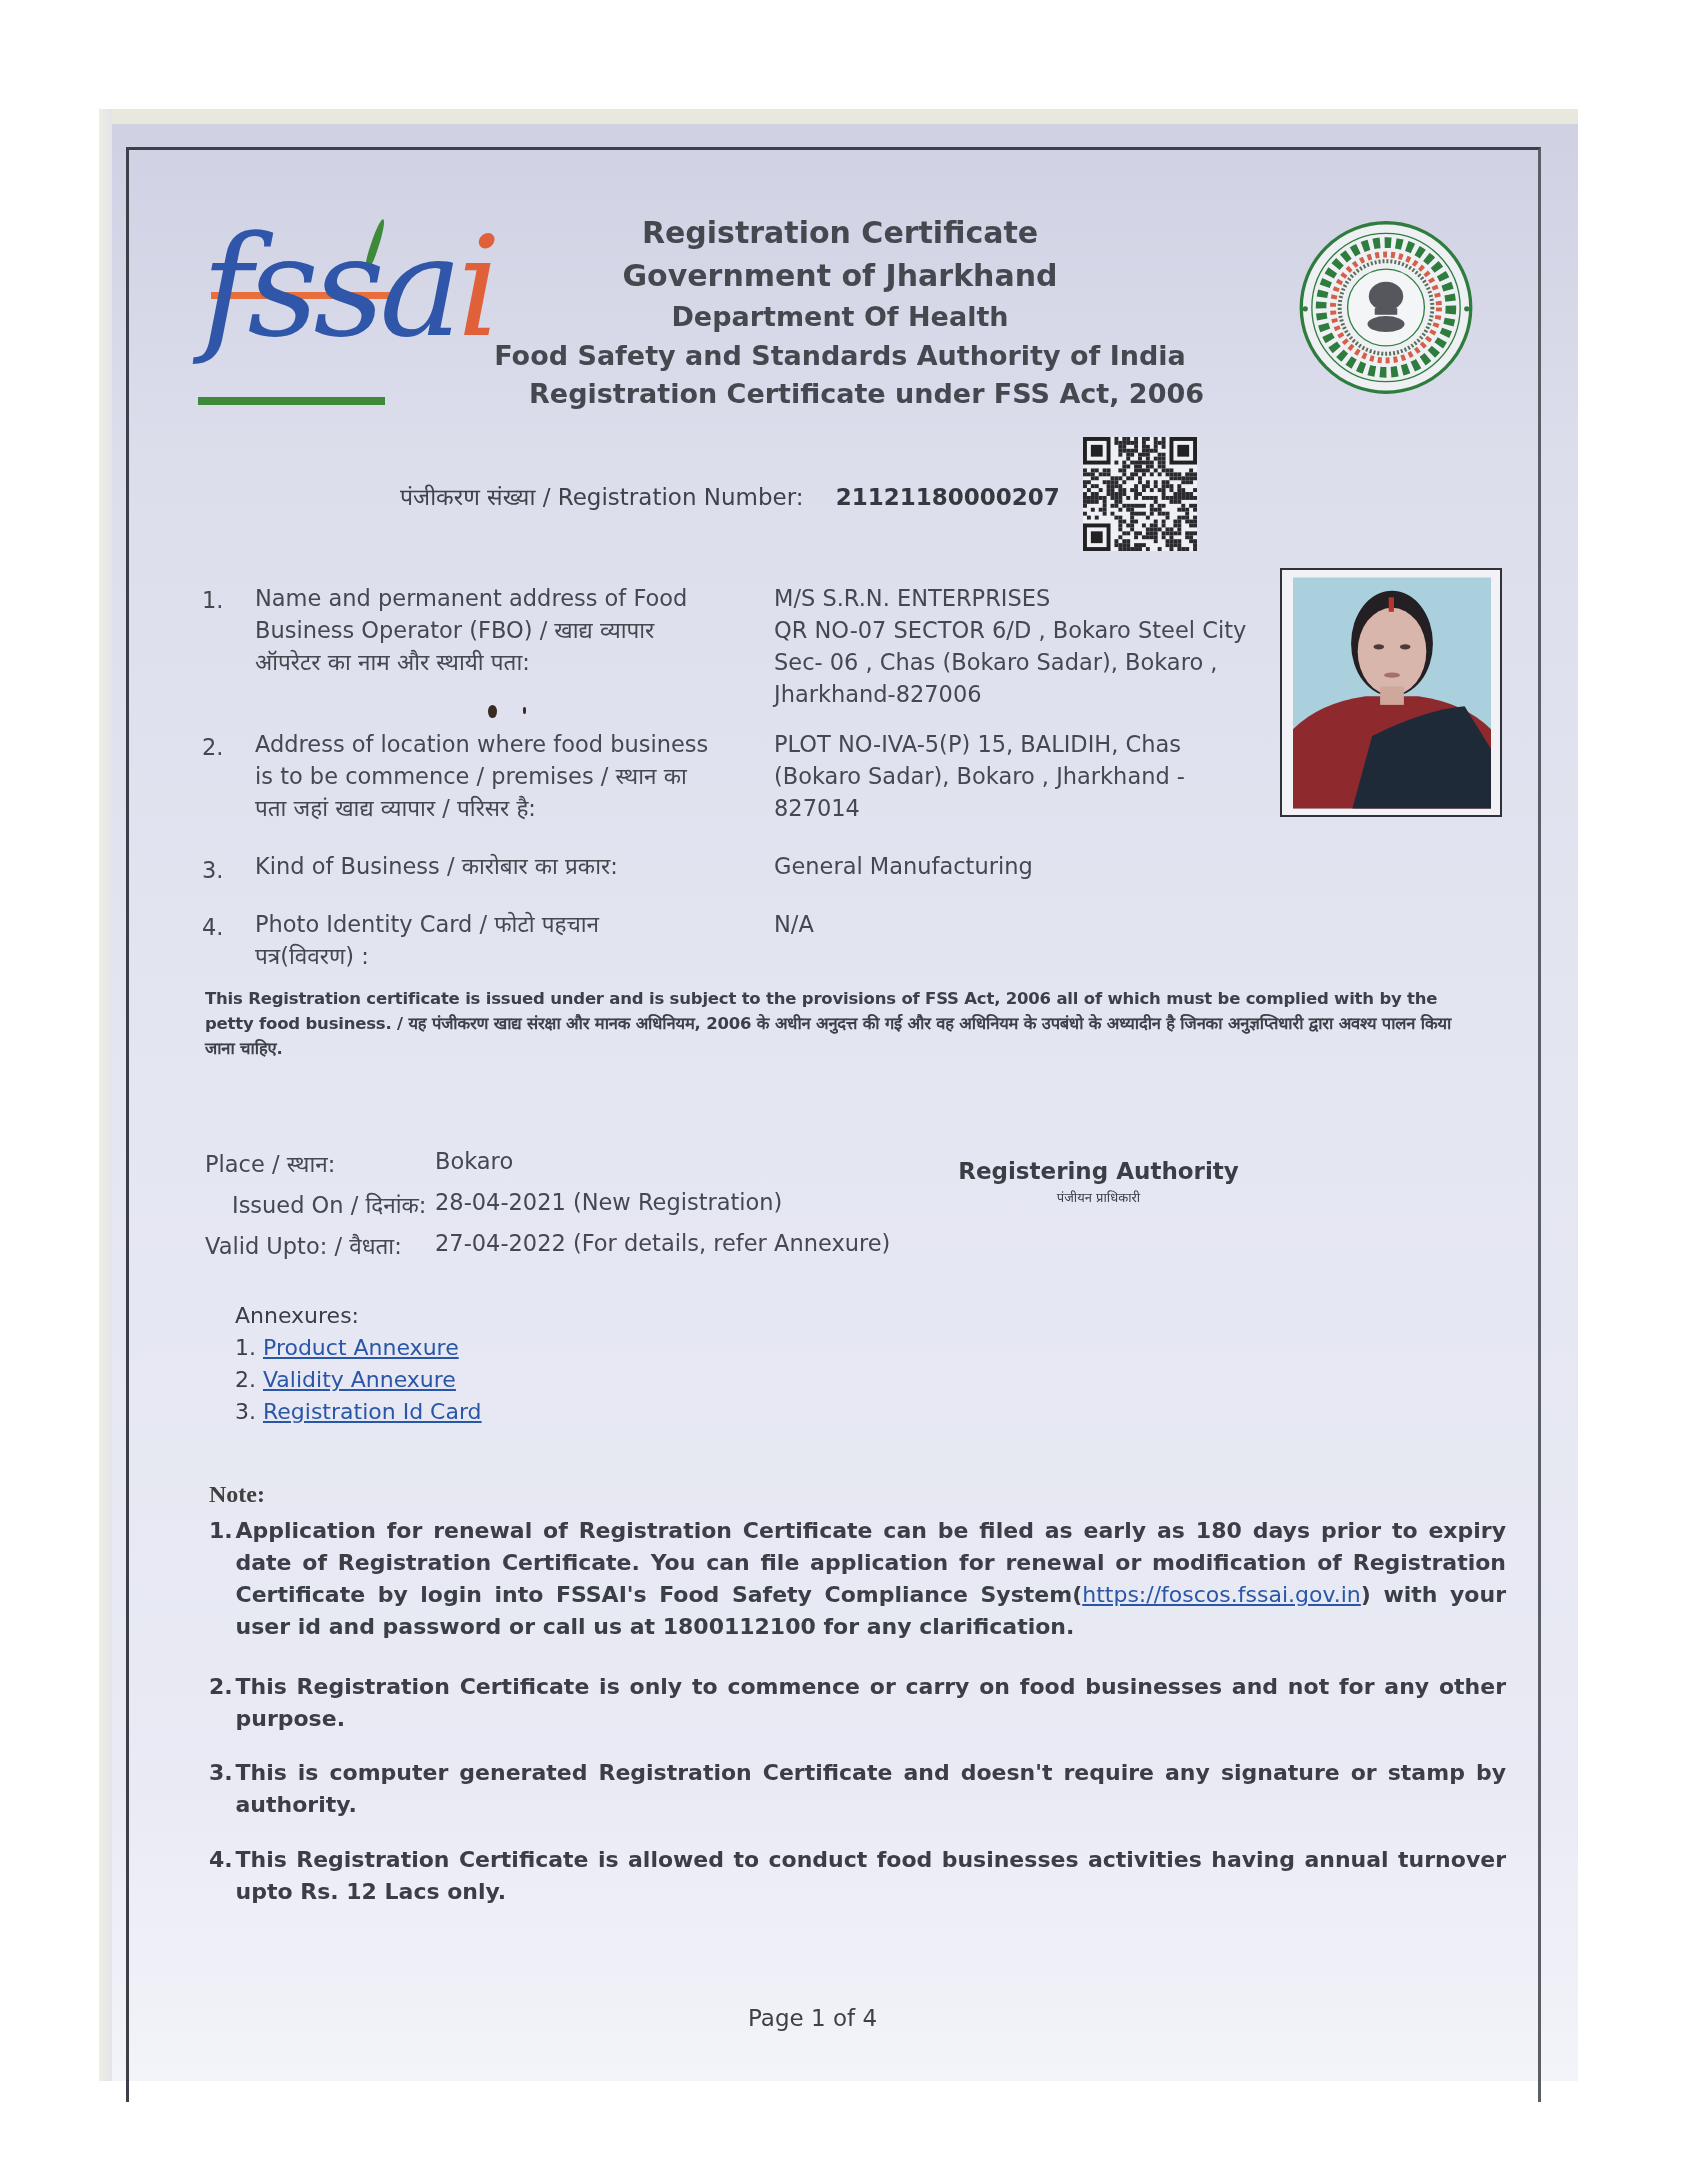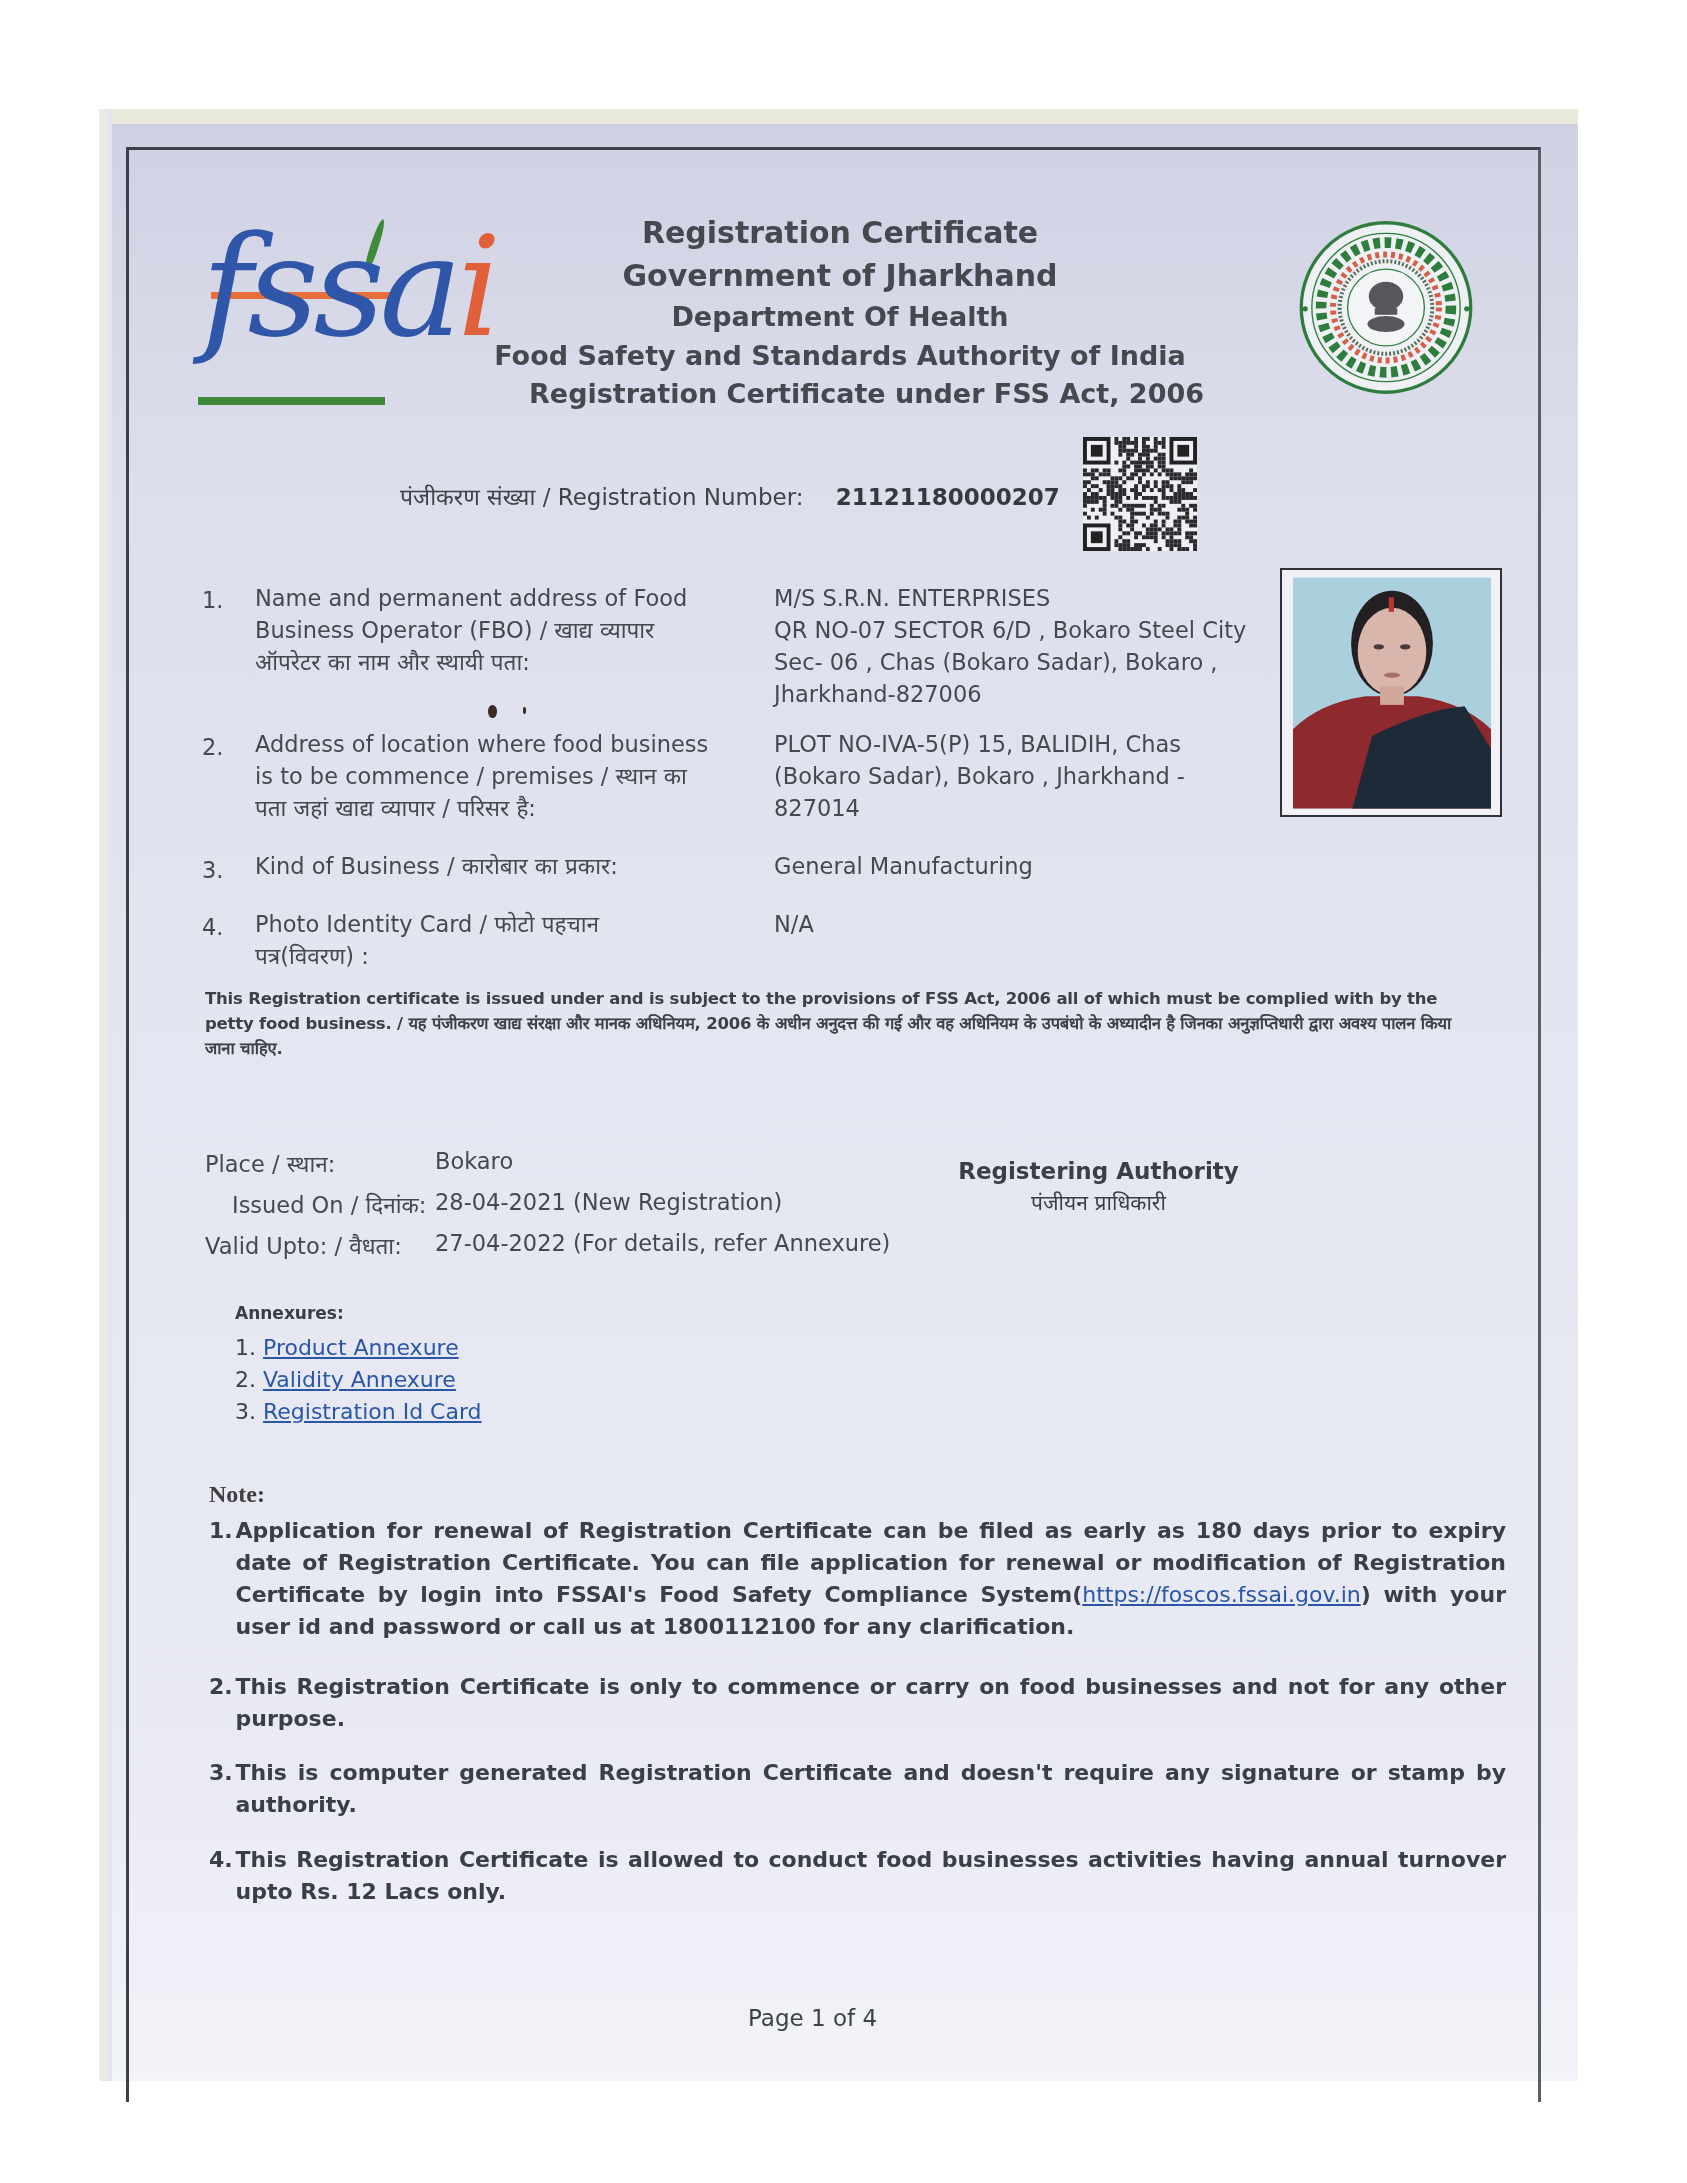--- a/index.html
+++ b/index.html
@@ -48,24 +48,24 @@
   .label-col { position: absolute; left: 255px; width: 490px; font-size: 22.5px; line-height: 32px; color: #45484f; }
   .value-col { position: absolute; left: 774px; width: 503px; font-size: 22.5px; line-height: 32px; color: #45484f; }
 
   .disclaimer { position: absolute; left: 205px; top: 986px; width: 1277px; font-size: 16.5px; line-height: 25px; color: #3d4047; font-weight: bold; letter-spacing: -0.2px; }
 
   
   .meta-label { position: absolute; left: 205px; font-size: 22.5px; color: #45484f; }
   .meta-value { position: absolute; left: 435px; font-size: 22.5px; color: #45484f; }
   .authority { position: absolute; left: 953px; top: 1158px; width: 291px; text-align: center; color: #3b3e45; }
   .authority .en { font-size: 23px; font-weight: bold; }
-  .authority .hi { font-size: 21px; margin-top: 4px; }
+  .authority .hi { font-size: 13px; margin-top: 4px; }
 
   
-  .annex-title { position: absolute; left: 235px; top: 1303px; font-size: 17px; font-weight: bold; color: #3b3e45; }
+  .annex-title { position: absolute; left: 235px; top: 1303px; font-size: 22px; font-weight: normal; color: #3b3e45; }
   .annex-item { position: absolute; left: 235px; font-size: 22px; color: #3b3e45; }
   .annex-item a { color: #2a56a8; text-decoration: underline; }
 
   
   .note-title { position: absolute; left: 209px; top: 1481px; font-size: 24px; font-weight: bold; color: #404040; font-family: Liberation Serif, serif; }
   .note { position: absolute; left: 209px; width: 1297px; font-size: 22px; line-height: 32px; font-weight: bold; color: #3b3e45; text-align: justify; }
   .note .n { position: absolute; left: 0; top: 0; }
   .note .t { display: block; margin-left: 26.5px; }
   .note a { color: #2a56a8; text-decoration: underline; font-weight: normal; }
 

